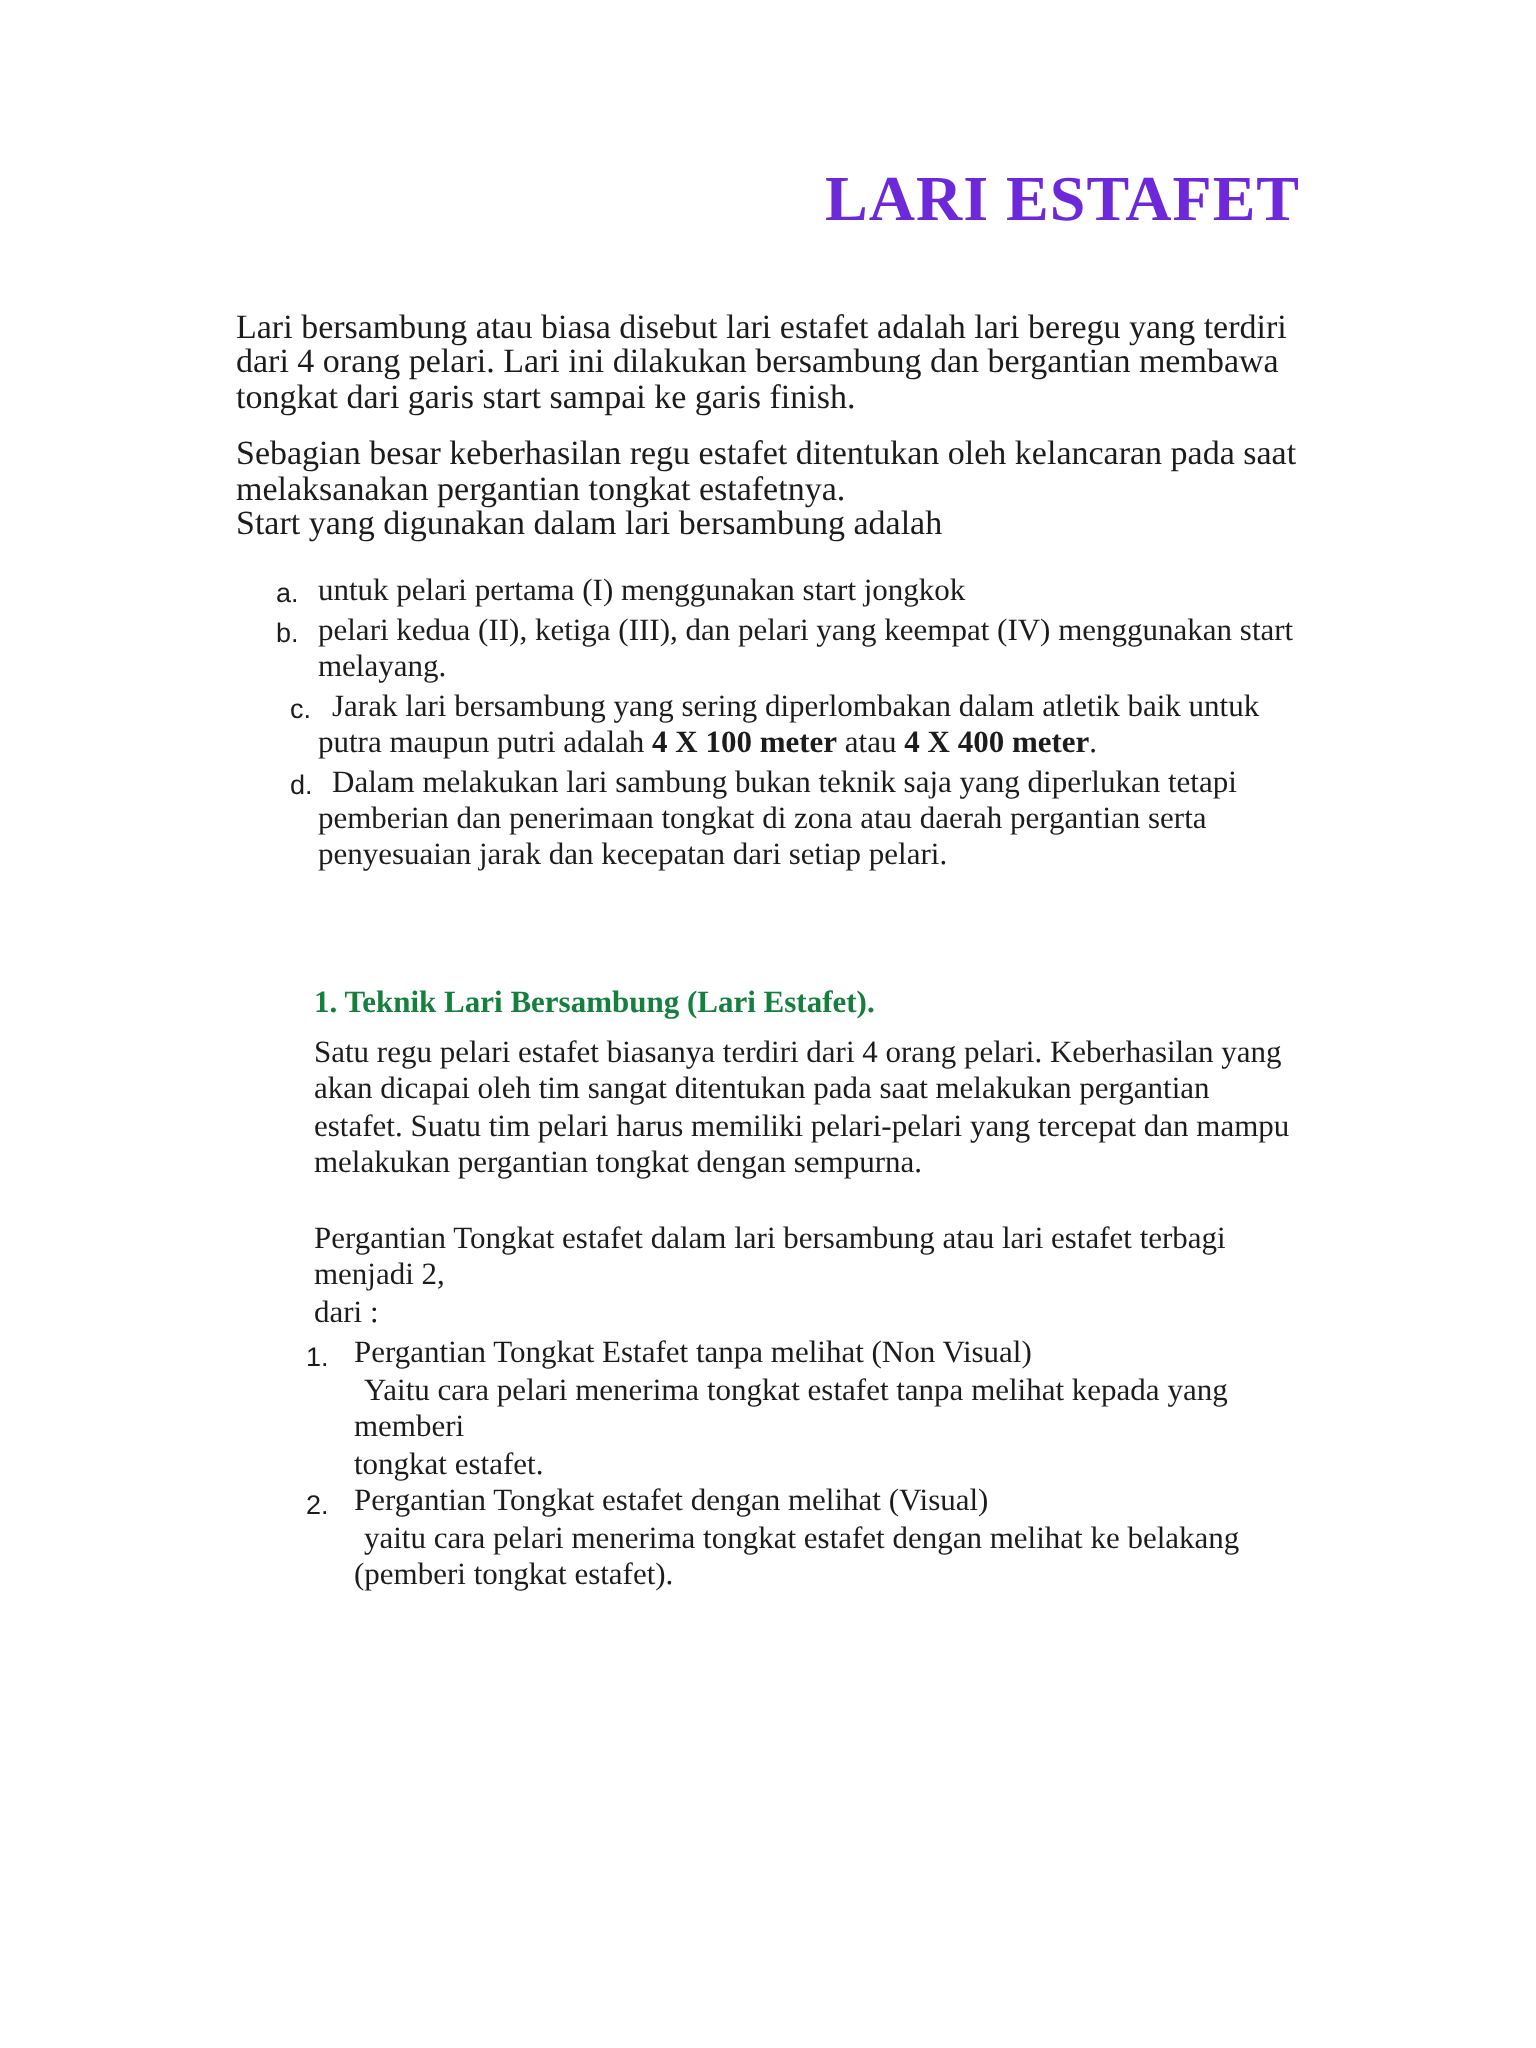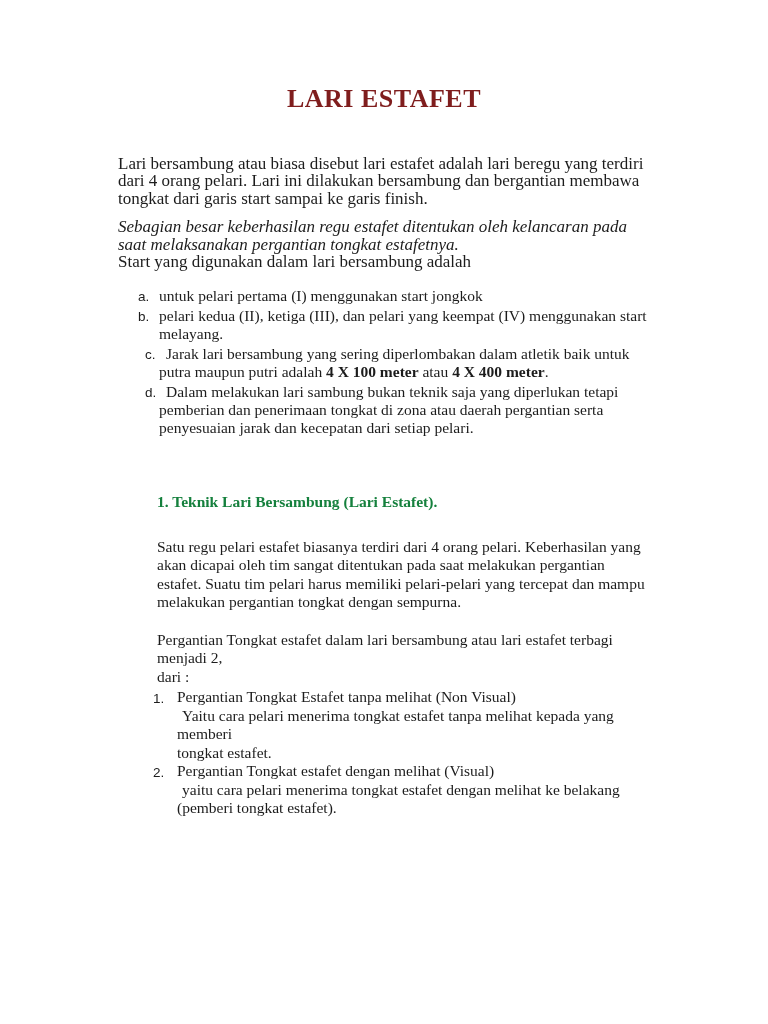--- a/index.html
+++ b/index.html
@@ -13,50 +13,50 @@
   }
   .page {
     position: relative;
     width: 768px;
     height: 1024px;
     background: #ffffff;
     padding: 0 118px;
   }
   .doc-title {
     margin-top: 84px;
-    font-size: 26px;
+    font-size: 32px;
     line-height: 30px;
     font-weight: 700;
-    text-align: center;
+    text-align: right;
     letter-spacing: 0.5px;
-    color: #7f1d1d;
+    color: #6d28d9;
   }
   .intro { font-size: 17px; line-height: 17.4px; }
   .intro-p1 { margin-top: 41px; }
-  .intro-p2 { margin-top: 11px; font-style: italic; }
+  .intro-p2 { margin-top: 11px; }
   .intro-p3 { margin-top: 0; }
 
   .lettered-list { margin-top: 17px; font-size: 15.5px; line-height: 18px; }
   .l-item { position: relative; padding-left: 41px; }
   .l-item + .l-item { margin-top: 2px; }
   .l-item .marker {
     position: absolute;
     left: 20px;
     top: 1px;
     font-family: "Liberation Sans", sans-serif;
     font-size: 13.5px;
     line-height: 17px;
   }
   .l-item.indent-first { text-indent: 7px; }
   .bold { font-weight: 700; }
 
   .sections { margin-left: 39px; font-size: 15.5px; line-height: 18.5px; }
   .section-heading { font-size: 15.5px; font-weight: 700; color: #15803d; }
   .s1-heading { margin-top: 56px; }
-  .s1-paragraph { margin-top: 26px; }
+  .s1-paragraph { margin-top: 6px; }
   .s2-heading { margin-top: 18px; }
   .s2-intro { margin-top: 19px; }
   .block { display: block; }
 
   .numbered-list { margin-top: 2px; }
   .n-item { position: relative; padding-left: 20px; }
   .n-item .marker {
     position: absolute;
     left: -4px;
     top: 2px;

